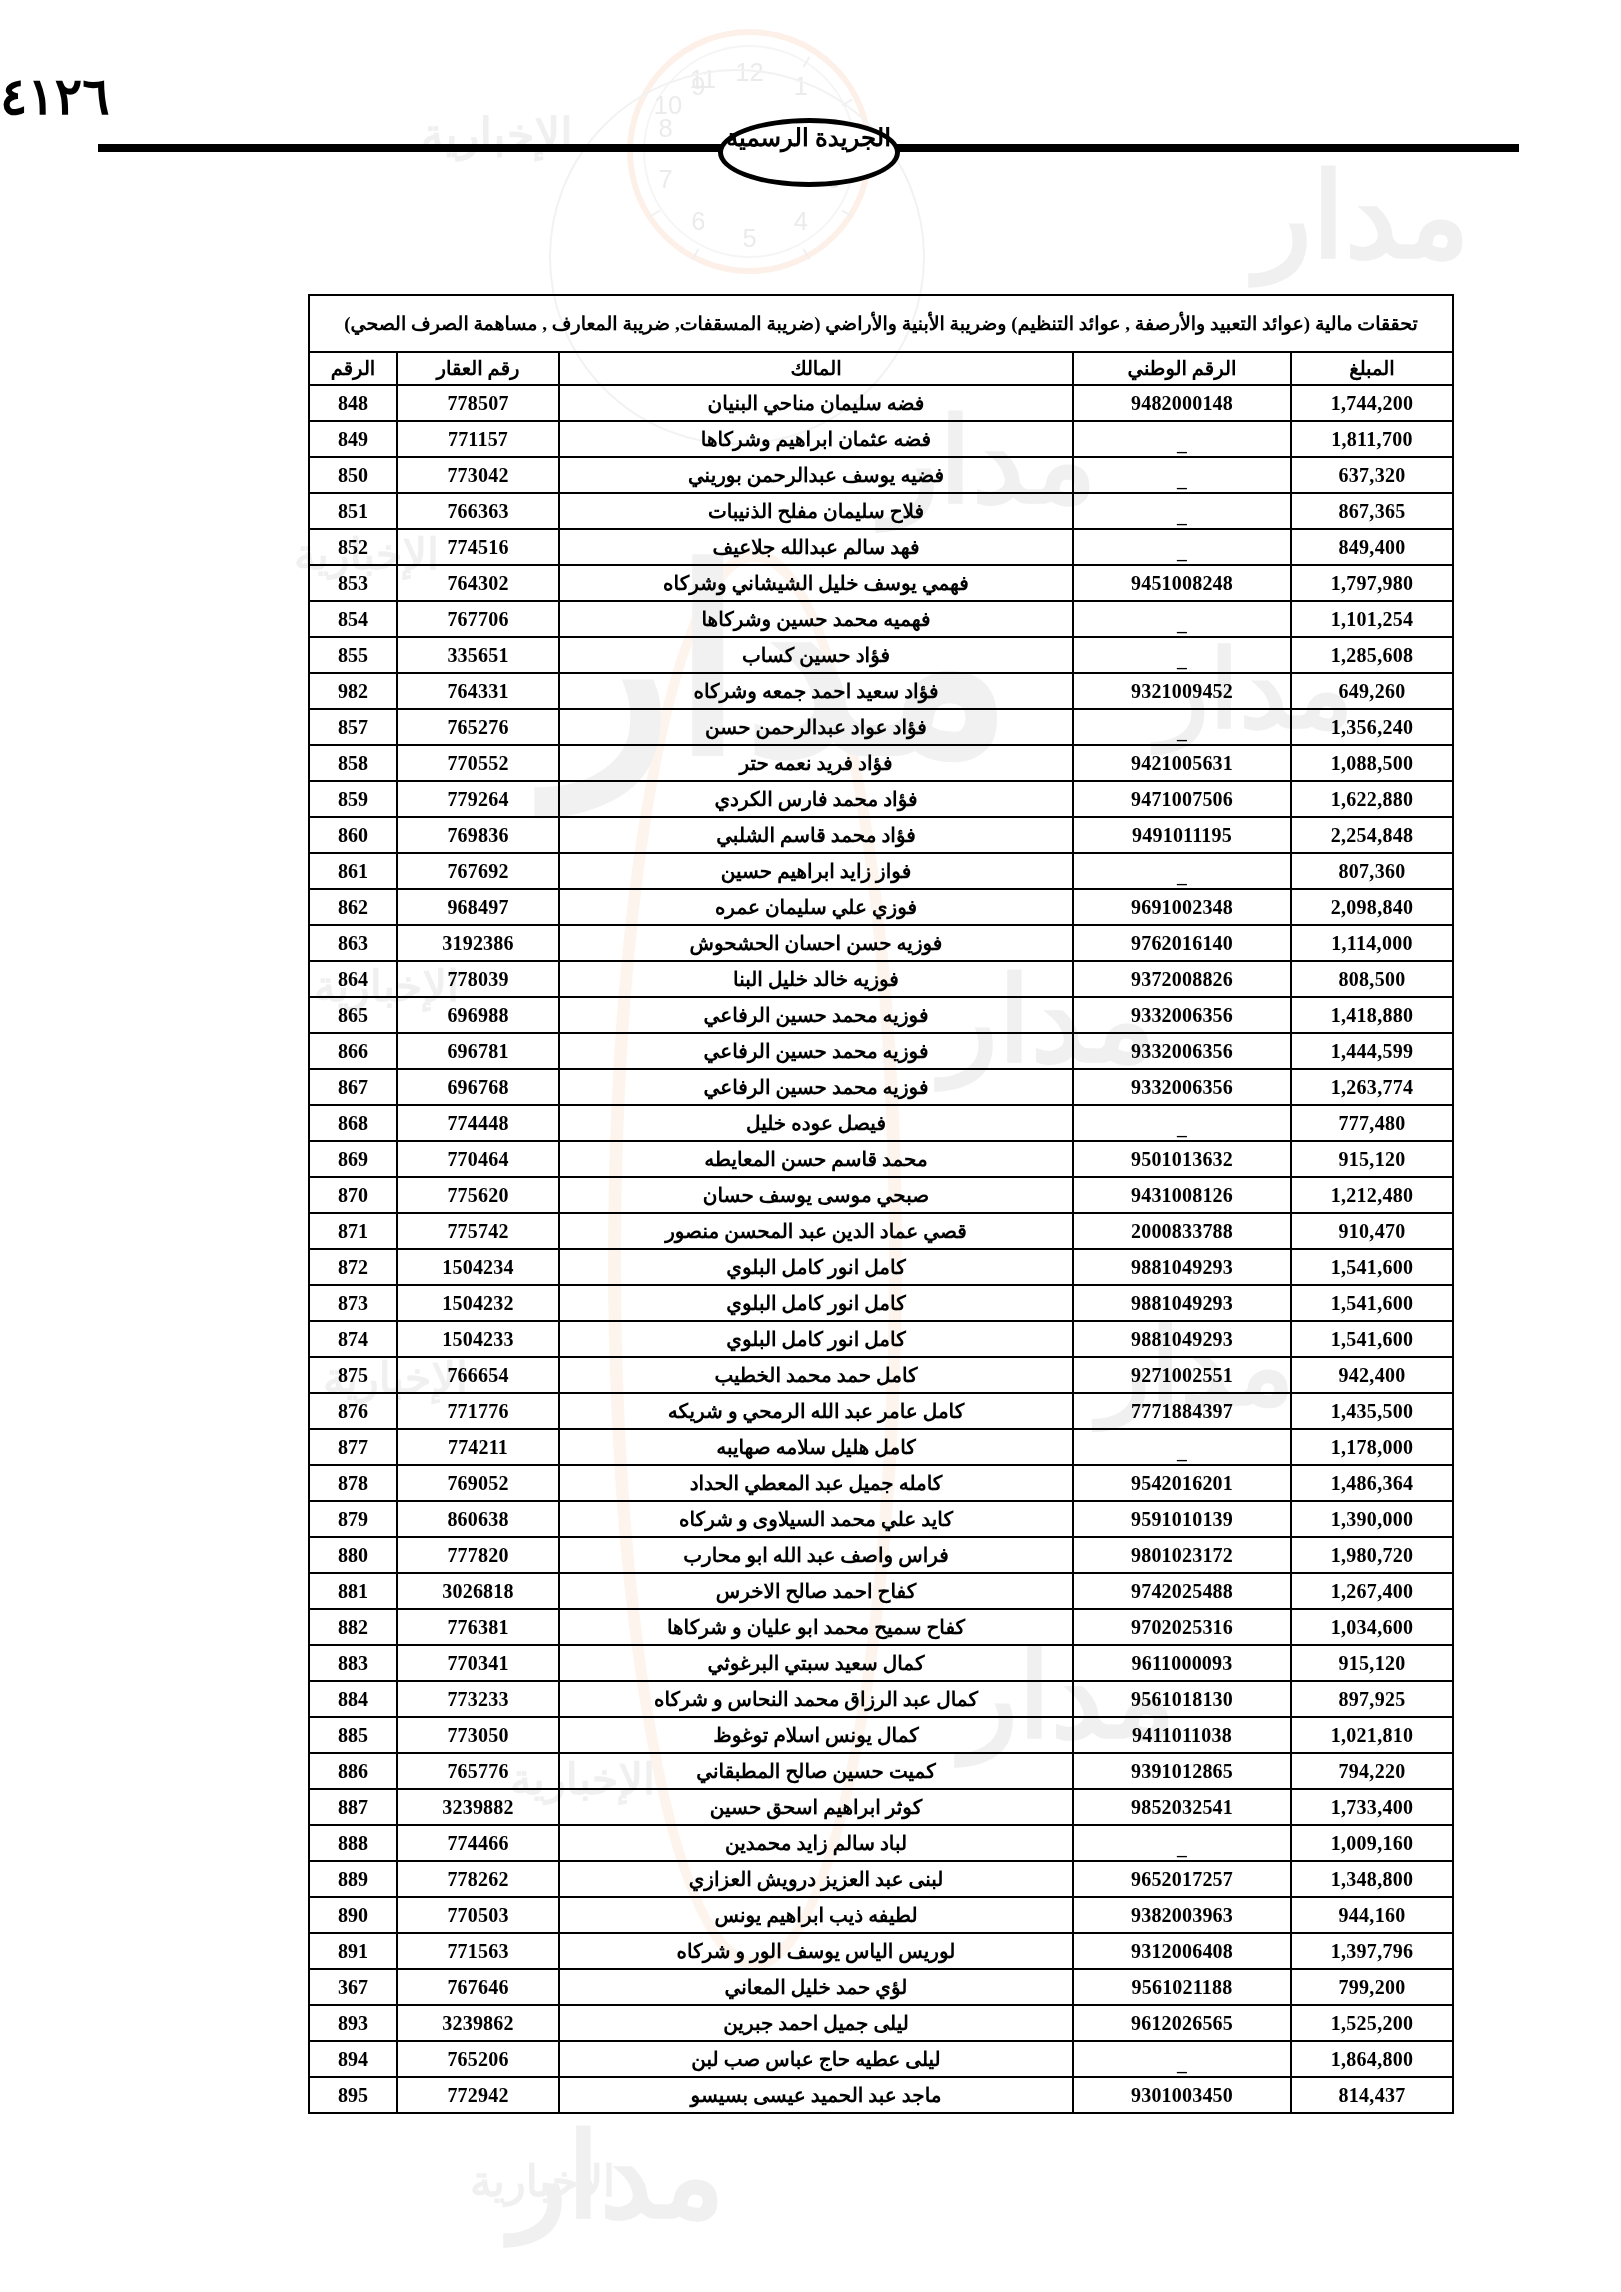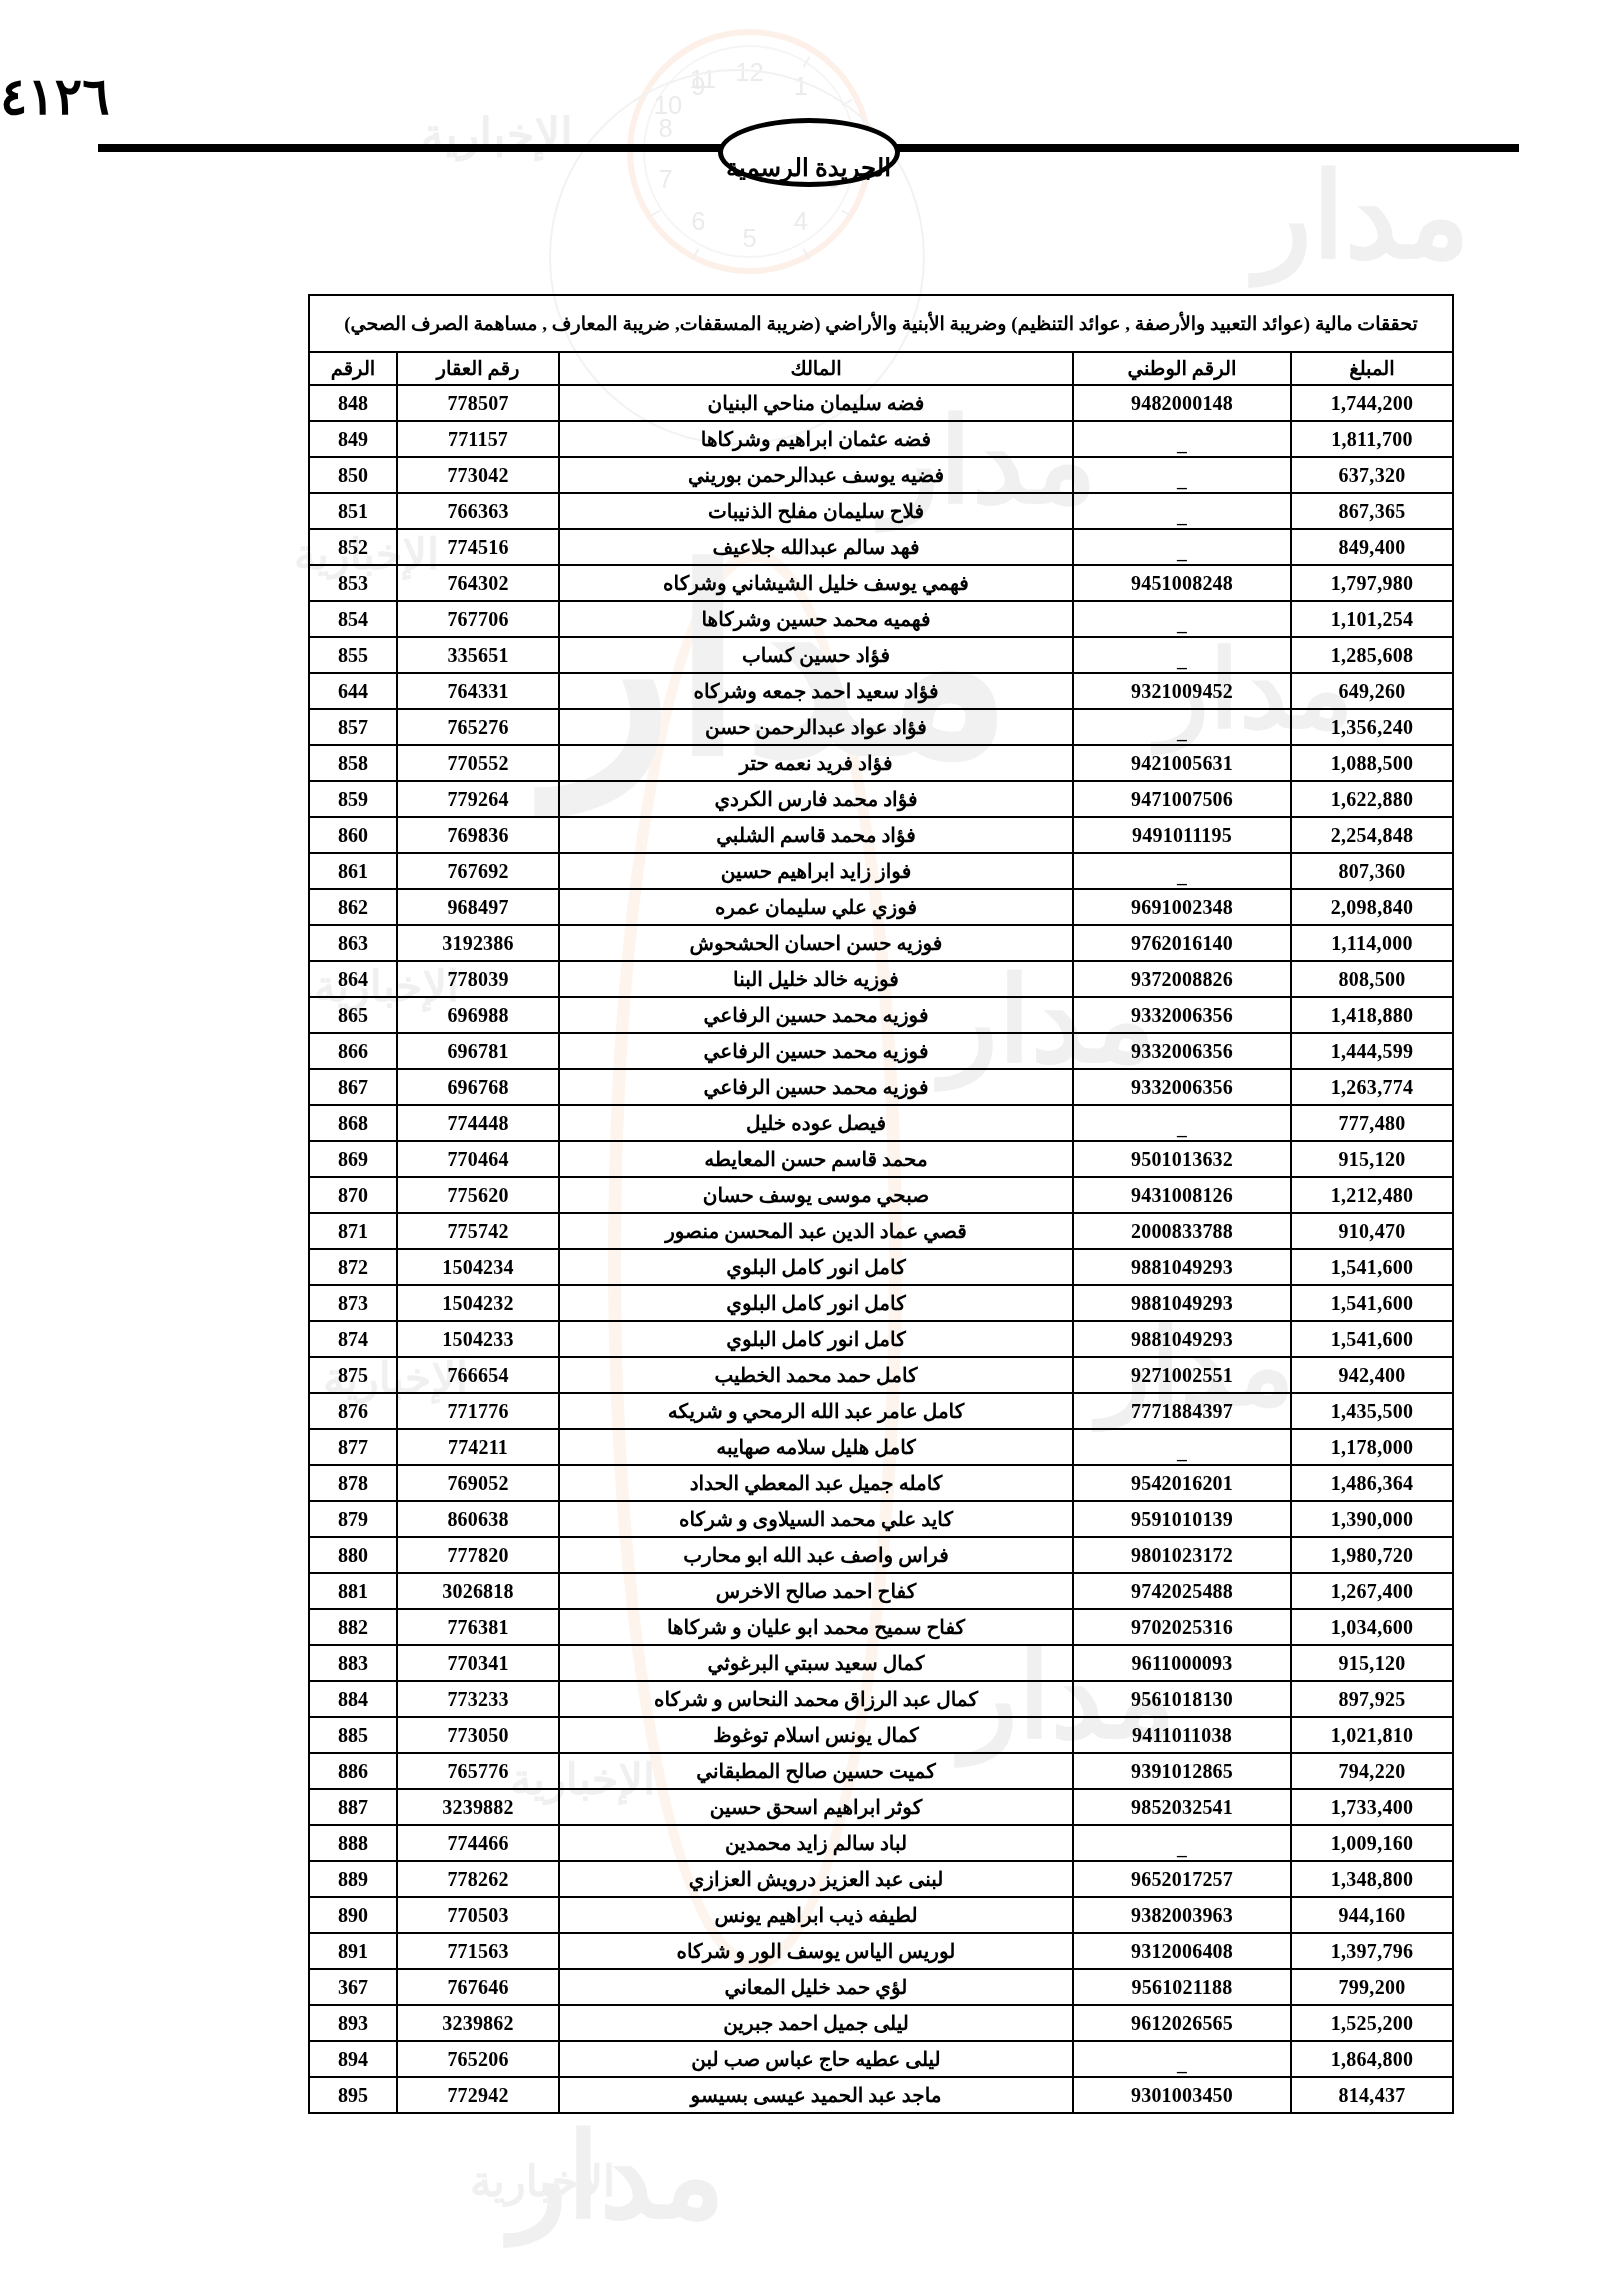--- a/index.html
+++ b/index.html
@@ -138,21 +138,21 @@
     top: 0;
     left: 50%;
     transform: translateX(-50%);
     width: 182px;
     height: 69px;
     border: 5.9px solid #000000;
     border-radius: 50%;
     background: #ffffff;
     box-sizing: border-box;
     display: flex;
-    align-items: flex-end;
+    align-items: flex-start;
     justify-content: center;
   }
   .masthead .oval span {
     font-size: 24.5px;
     font-weight: bold;
     white-space: nowrap;
   }
 
   
   .table-wrap {
@@ -345,21 +345,21 @@
           <td class="c-natid"><span class="dash">_</span></td>
           <td class="c-owner">فؤاد حسين كساب</td>
           <td class="c-prop">335651</td>
           <td class="c-idx">855</td>
         </tr>
         <tr class="data-row">
           <td class="c-amount">649,260</td>
           <td class="c-natid">9321009452</td>
           <td class="c-owner">فؤاد سعيد احمد جمعه وشركاه</td>
           <td class="c-prop">764331</td>
-          <td class="c-idx">644</td>
+          <td class="c-idx">982</td>
         </tr>
         <tr class="data-row">
           <td class="c-amount">1,356,240</td>
           <td class="c-natid"><span class="dash">_</span></td>
           <td class="c-owner">فؤاد عواد عبدالرحمن حسن</td>
           <td class="c-prop">765276</td>
           <td class="c-idx">857</td>
         </tr>
         <tr class="data-row">
           <td class="c-amount">1,088,500</td>

